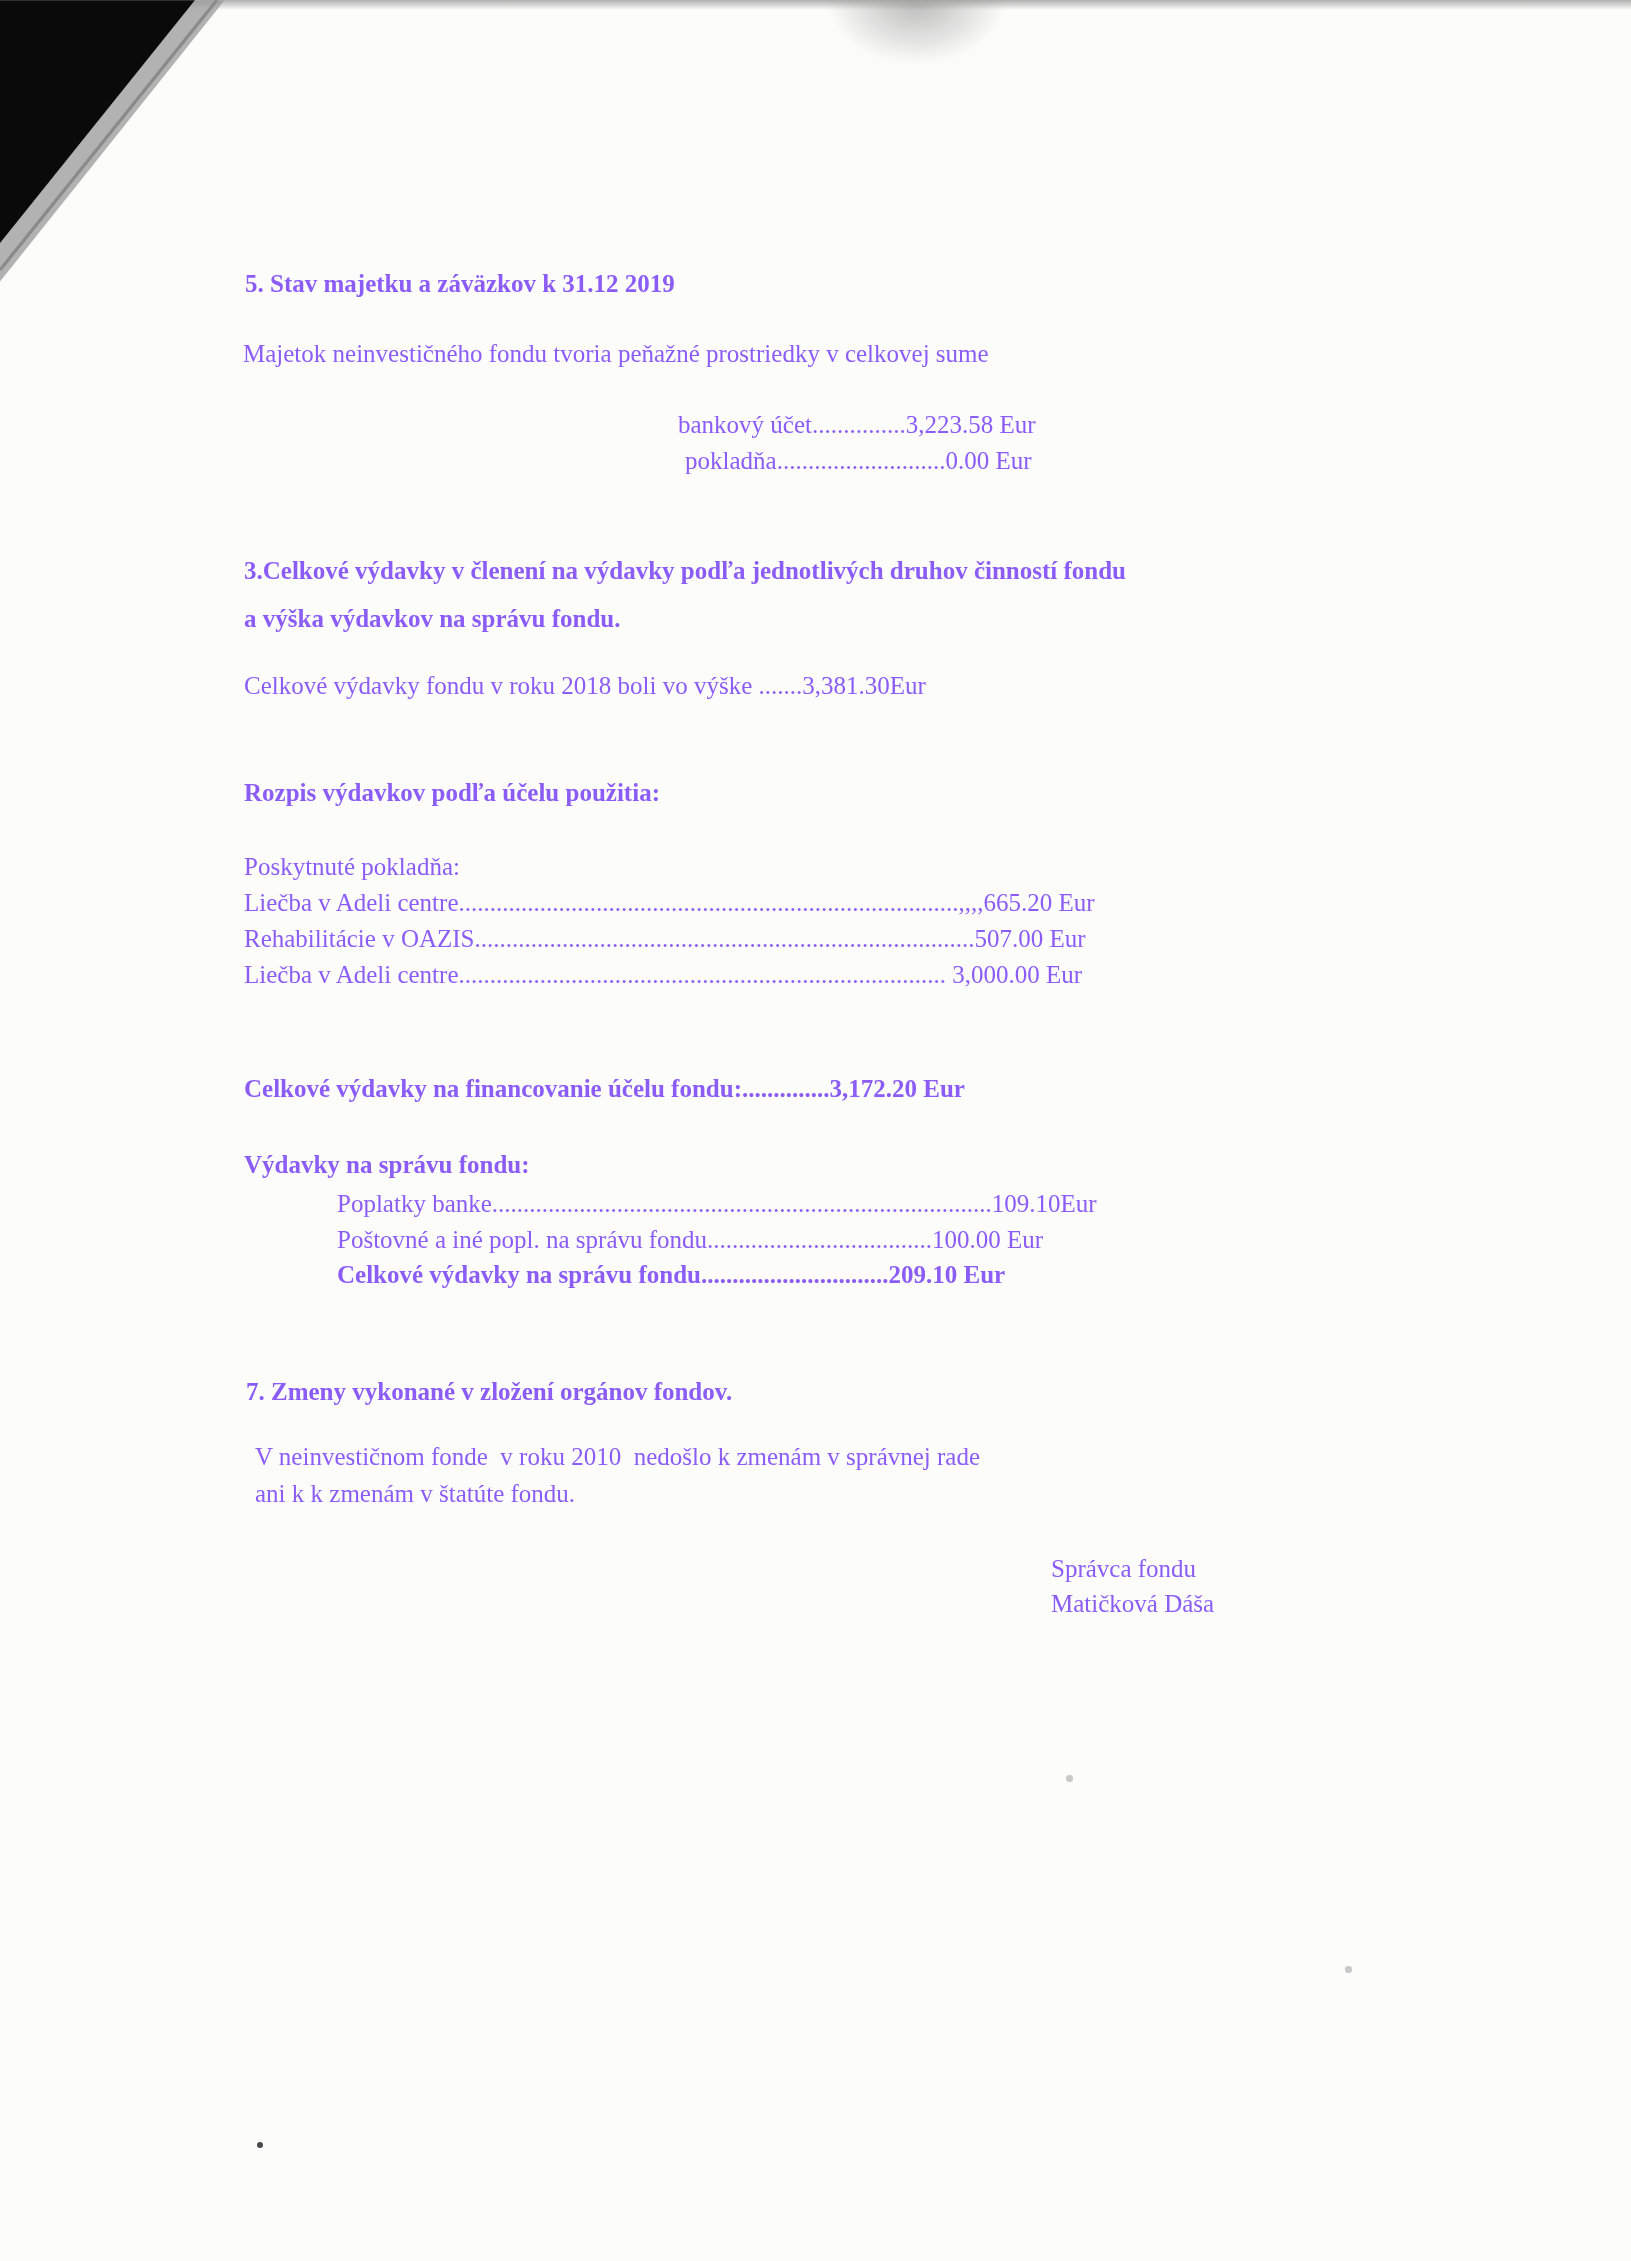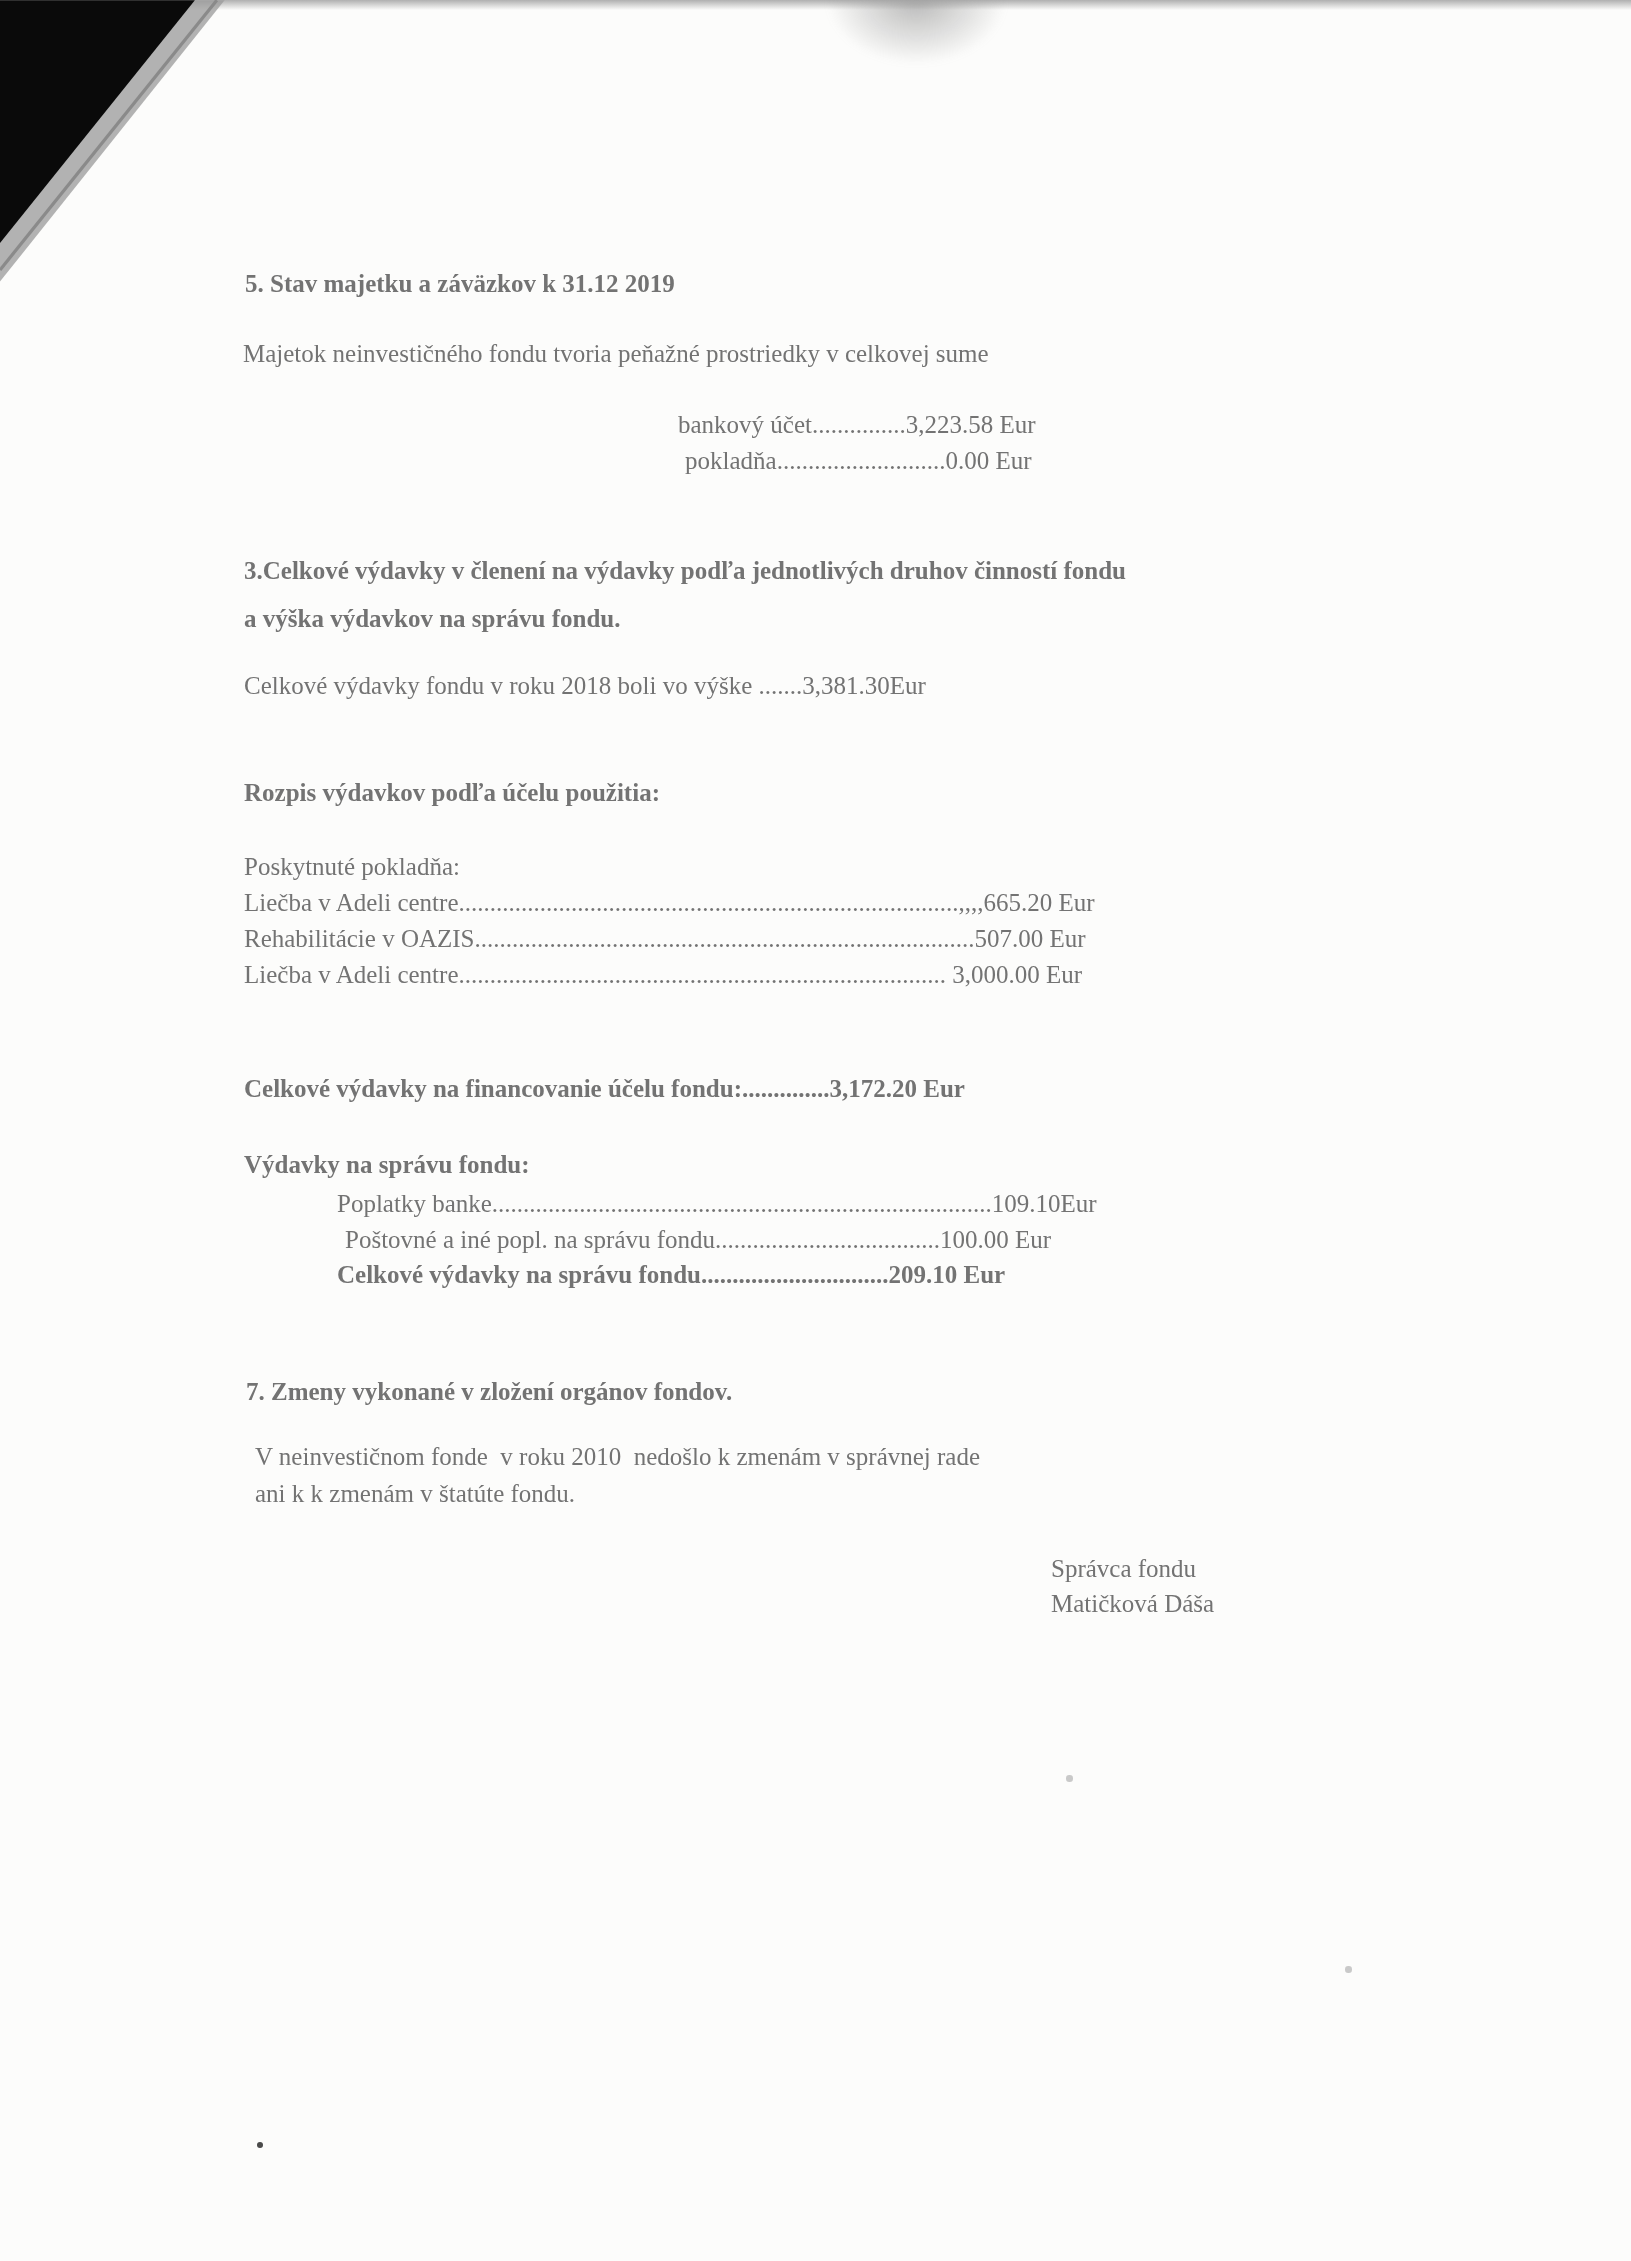--- a/index.html
+++ b/index.html
@@ -7,21 +7,21 @@
   body {
     width: 1631px;
     font-family: "Liberation Serif", "DejaVu Serif", serif;
   }
   .page {
     position: relative;
     width: 1631px;
     height: 2261px;
     background: #fcfcfb;
     overflow: hidden;
-    color: #737373;
+    color: #8b5cf6;
     font-size: 25px;
   }
   .top-shade {
     position: absolute; top: 0; left: 0; right: 0; height: 10.3px;
     background: linear-gradient(#b0b0b0, rgba(255,255,255,0));
   }
   .smudge {
     position: absolute; top: 0; left: 826px; width: 181px; height: 65px;
     background: radial-gradient(ellipse at 50% 0%, rgba(130,130,130,0.55), rgba(200,200,200,0) 70%);
     filter: blur(3.9px);
@@ -73,21 +73,21 @@
   <div class="line" style="left:244px; top:923px;"><span>Rehabilitácie v OAZIS</span><span>................................................................................</span><span>507.00 Eur</span></div>
 
   <div class="line" style="left:244px; top:959px;"><span>Liečba v Adeli centre</span><span>..............................................................................</span><span> 3,000.00 Eur</span></div>
 
   <div class="line bold" style="left:244px; top:1073px;"><span>Celkové výdavky na financovanie účelu fondu:</span><span>..............</span><span>3,172.20 Eur</span></div>
 
   <div class="line bold" style="left:244px; top:1149px;">Výdavky na správu fondu:</div>
 
   <div class="line" style="left:337px; top:1188px;"><span>Poplatky banke</span><span>................................................................................</span><span>109.10Eur</span></div>
 
-  <div class="line" style="left:337px; top:1224px;margin-left:8px;"><span>Poštovné a iné popl. na správu fondu</span><span>....................................</span><span>100.00 Eur</span></div>
+  <div class="line" style="left:337px; top:1224px;"><span>Poštovné a iné popl. na správu fondu</span><span>....................................</span><span>100.00 Eur</span></div>
 
   <div class="line bold" style="left:337px; top:1259px;"><span>Celkové výdavky na správu fondu</span><span>..............................</span><span>209.10 Eur</span></div>
 
   <div class="line bold" style="left:246px; top:1364px;margin-top:12px;">7. Zmeny vykonané v zložení orgánov fondov.</div>
   <div class="line" style="left:255px; top:1441px;">V neinvestičnom fonde  v roku 2010  nedošlo k zmenám v správnej rade</div>
   <div class="line" style="left:255px; top:1478px;">ani k k zmenám v štatúte fondu.</div>
 
   <div class="line" style="left:1051px; top:1553px;">Správca fondu</div>
   <div class="line" style="left:1051px; top:1588px;">Matičková Dáša</div>
 

